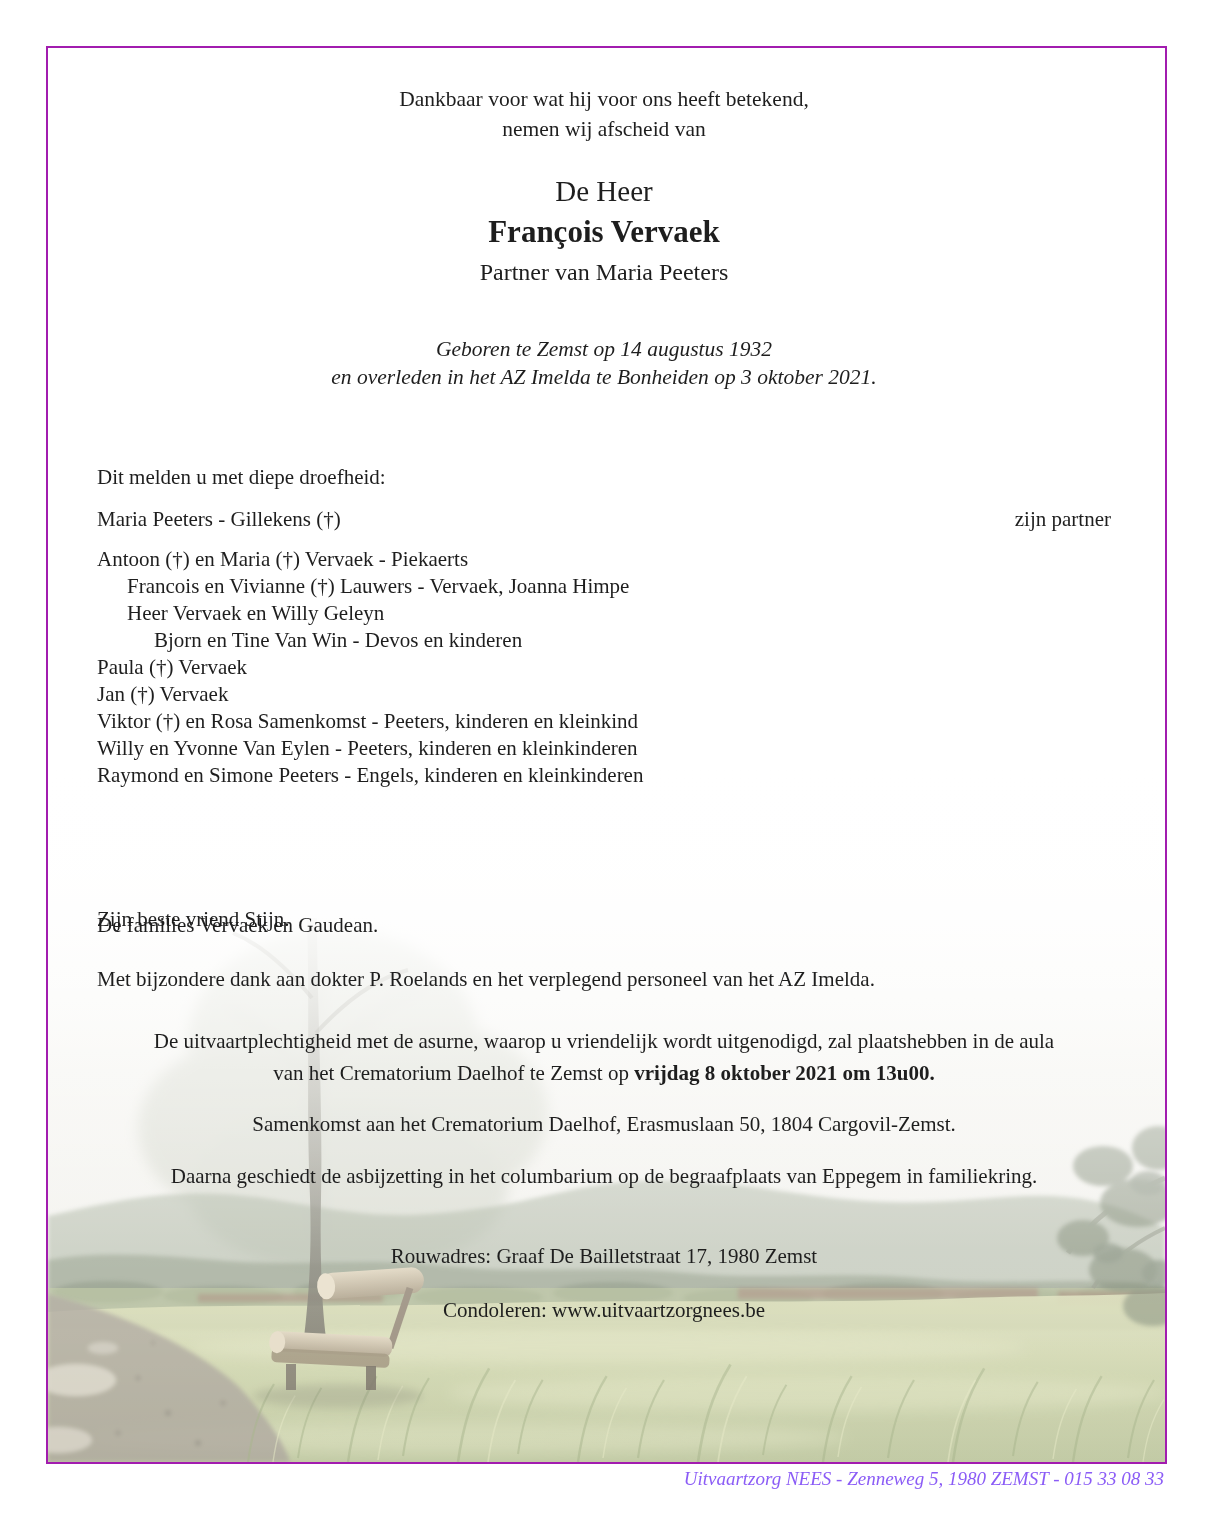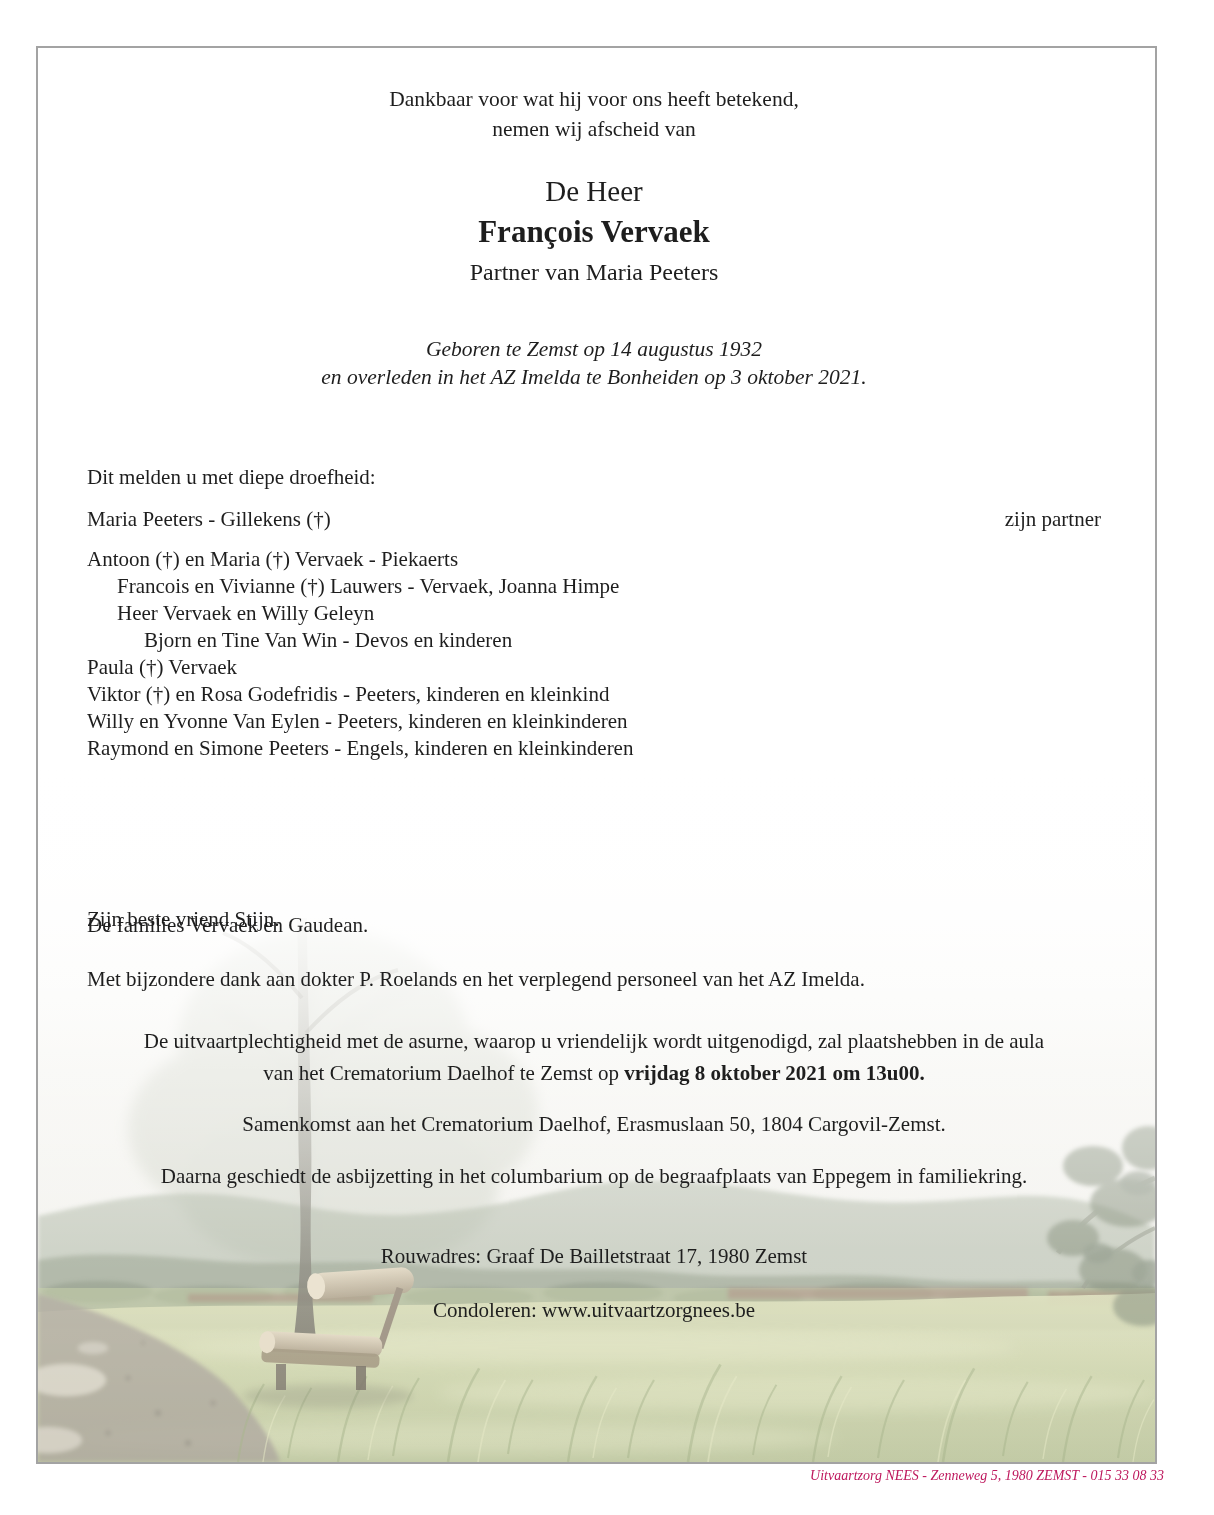--- a/index.html
+++ b/index.html
@@ -6,23 +6,23 @@
   .page{
     position:relative;
     width:1214px;height:1515px;
     background:#ffffff;
     font-family:"Liberation Serif","DejaVu Serif",serif;
     color:#1e1e1e;
     overflow:hidden;
   }
   .card{
     position:absolute;
-    left:36px;top:46px;
+    left:46px;top:46px;
     width:1121px;height:1418px;
-    border:2px solid #a3a3a3;
+    border:2px solid #a21caf;
     box-sizing:border-box;
     background:#ffffff;
     overflow:hidden;
   }
   .photo{
     position:absolute;inset:0;width:100%;height:100%;
   }
   .content{position:absolute;inset:0;}
   .abs{position:absolute;left:49px;right:54px;}
   .ctr{text-align:center;}
@@ -44,23 +44,23 @@
   .thanks{top:918px;}
   .ceremony{top:977px;line-height:32px;}
   .gathering{top:1063px;}
   .interment{top:1115px;}
   .rouwadres{top:1195px;}
   .condoleren{top:1249px;}
   .bold{font-weight:bold;}
   .footer-line{
     position:absolute;
     right:50px;top:1468px;
-    font-size:14px;
+    font-size:19px;
     font-style:italic;
-    color:#be185d;
+    color:#8b5cf6;
   }
 </style>
 </head>
 <body>
 
 <div class="page">
   <div class="card">
 
     <svg class="photo" viewBox="0 0 1117 1414" preserveAspectRatio="none" aria-hidden="true">
       <defs>
@@ -261,21 +261,22 @@
         <span>Maria Peeters - Gillekens (†)</span>
         <span>zijn partner</span>
       </div>
 
       <div class="abs body-txt family">
         <div class="ind0">Antoon (†) en Maria (†) Vervaek - Piekaerts</div>
         <div class="ind1">Francois en Vivianne (†) Lauwers - Vervaek, Joanna Himpe</div>
         <div class="ind1">Heer Vervaek en Willy Geleyn</div>
         <div class="ind2">Bjorn en Tine Van Win - Devos en kinderen</div>
         <div class="ind0">Paula (†) Vervaek</div>
-        <div class="ind0">Viktor (†) en Rosa Godefridis - Peeters, kinderen en kleinkind</div>
+        <div class="ind0">Jan (†) Vervaek</div>
+        <div class="ind0">Viktor (†) en Rosa Samenkomst - Peeters, kinderen en kleinkind</div>
         <div class="ind0">Willy en Yvonne Van Eylen - Peeters, kinderen en kleinkinderen</div>
         <div class="ind0">Raymond en Simone Peeters - Engels, kinderen en kleinkinderen</div>
       </div>
 
       <div class="abs body-txt friend">Zijn beste vriend Stijn.</div>
       <div class="abs body-txt families">De families Vervaek en Gaudean.</div>
       <div class="abs body-txt thanks">Met bijzondere dank aan dokter P. Roelands en het verplegend personeel van het AZ Imelda.</div>
 
       <div class="abs body-txt ctr ceremony">
         <div>De uitvaartplechtigheid met de asurne, waarop u vriendelijk wordt uitgenodigd, zal plaatshebben in de aula</div>

